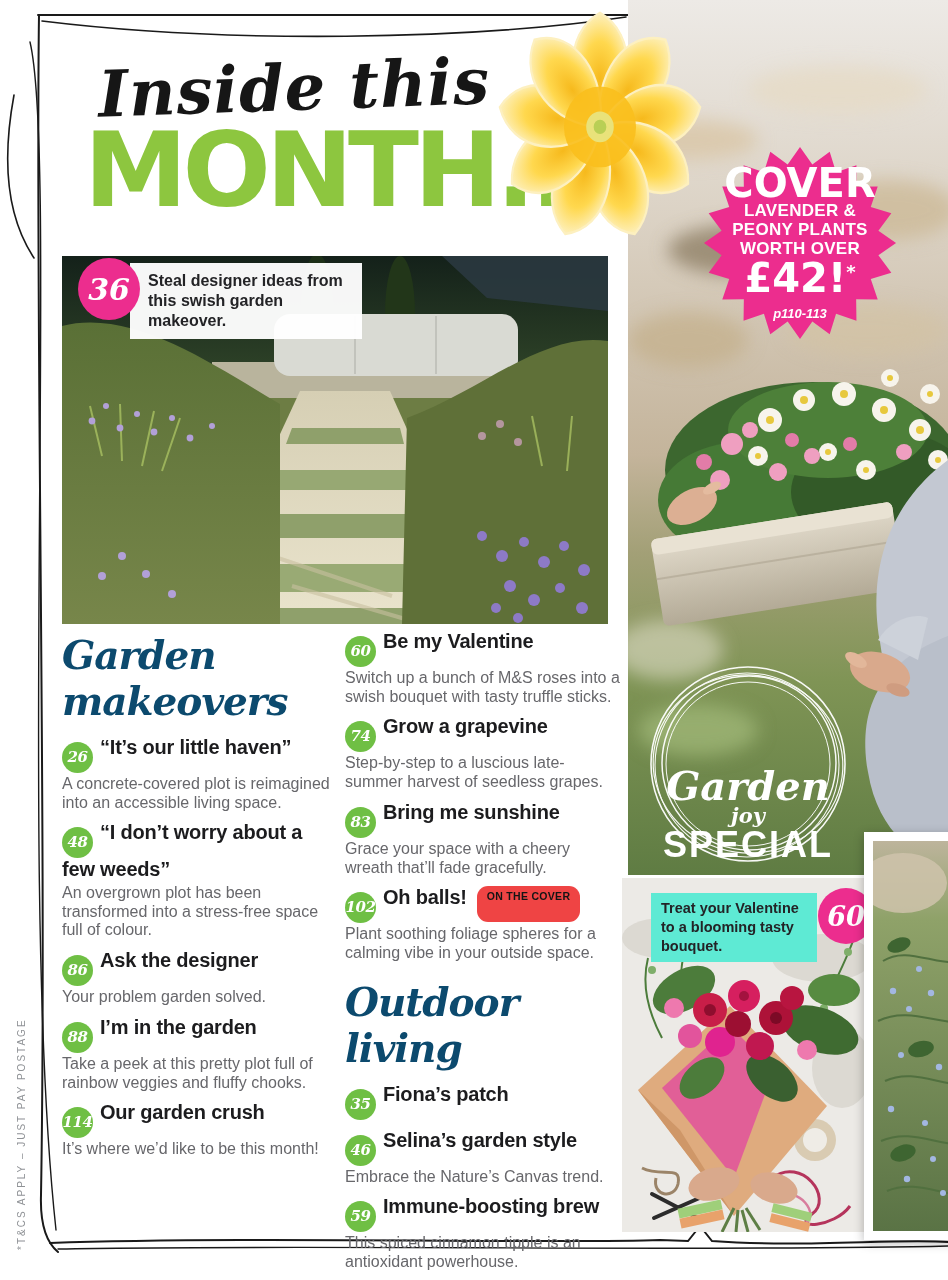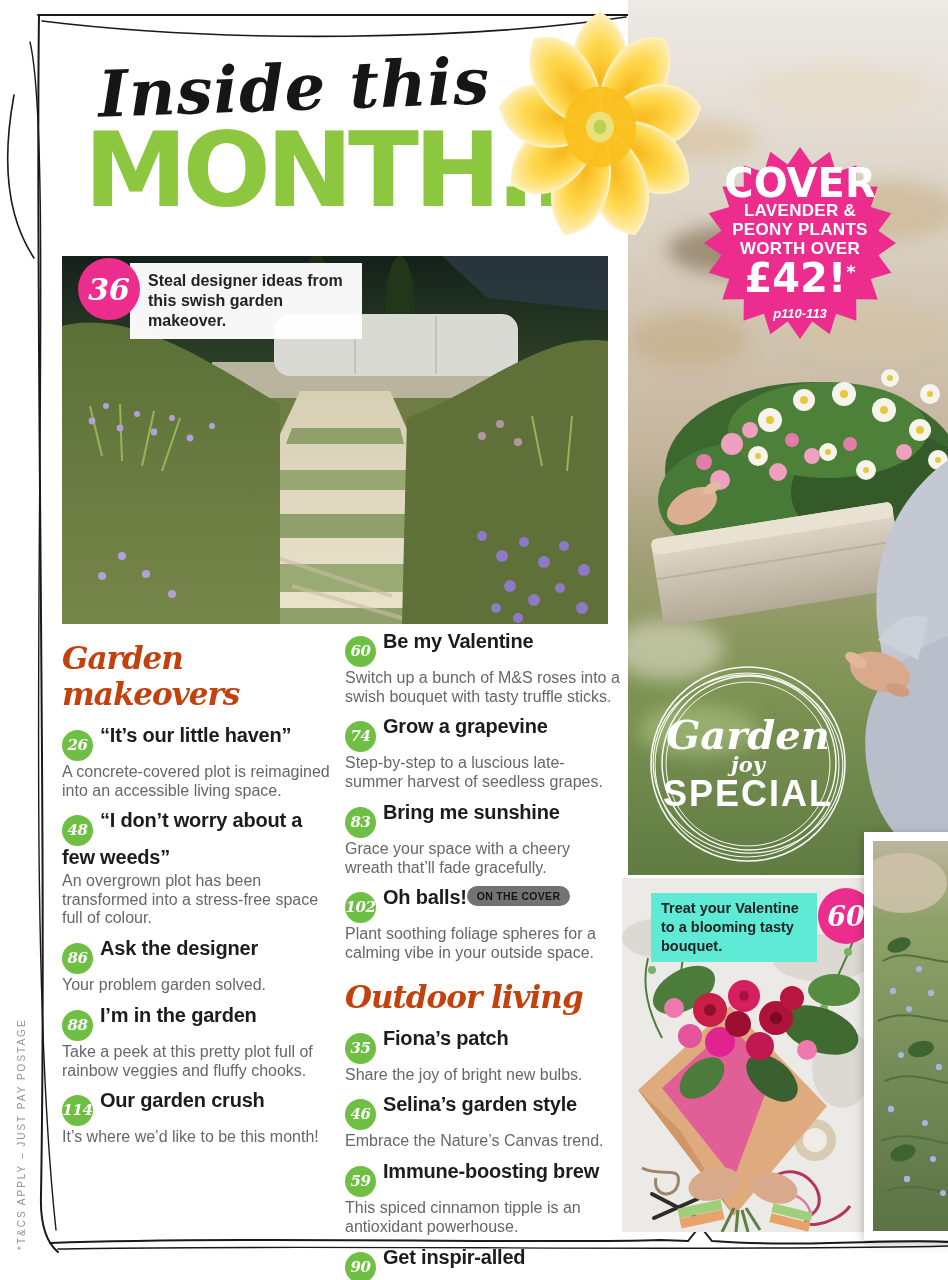--- a/index.html
+++ b/index.html
@@ -41,21 +41,21 @@
   .free-text { position:absolute; inset:0; display:flex; flex-direction:column; align-items:center; justify-content:center; color:#fff; text-align:center; z-index:2; }
   .free-title { font-family:"DejaVu Sans", sans-serif; font-weight:700; font-size:40px; line-height:.9; }
   .free-line  { font-weight:700; font-size:17px; line-height:1.12; letter-spacing:.3px; }
   .free-price { font-family:"DejaVu Sans", sans-serif; font-weight:700; font-size:40px; line-height:1; }
   .free-price sup { font-size:18px; vertical-align:14px; }
   .free-pages { font-style:italic; font-weight:700; font-size:13px; margin-top:8px; }
 
   
   .stamp { position:absolute; left:648px; top:664px; width:200px; height:200px; z-index:4; }
   .stamp svg { position:absolute; inset:0; }
-  .stamp-text { position:absolute; inset:0; display:flex; flex-direction:column; align-items:center; justify-content:center; color:#fff; text-align:center; }
+  .stamp-text { position:absolute; inset:0; display:flex; flex-direction:column; align-items:center; justify-content:flex-end; color:#fff; text-align:center; }
   .stamp-l1 { font-family:"DejaVu Serif", serif; font-style:italic; font-weight:700; font-size:40px; line-height:.95; }
   .stamp-l2 { font-family:"DejaVu Serif", serif; font-style:italic; font-weight:700; font-size:21px; line-height:1; }
   .stamp-l3 { font-family:"Liberation Sans", sans-serif; font-weight:700; font-size:36px; letter-spacing:2px; line-height:1.05; }
 
   
   .photo-hero { position:absolute; left:62px; top:256px; width:546px; height:368px; z-index:2; overflow:hidden; }
   .photo-hero svg { display:block; width:100%; height:100%; }
 
   .hero-caption { position:absolute; left:78px; top:258px; z-index:5; display:flex; align-items:flex-start; }
   .caption-circle {
@@ -67,35 +67,35 @@
     background:rgba(255,255,255,.96); margin-left:-10px; margin-top:5px; padding:8px 14px 8px 18px;
     font-weight:700; font-size:16px; line-height:1.25; color:#232326; width:232px; z-index:1;
   }
 
   
   .col { position:absolute; z-index:3; }
   .col-left { left:62px; top:632px; width:274px; }
   .col-mid  { left:345px; top:630px; width:276px; }
   .section-heading {
     font-family:"DejaVu Serif", serif; font-style:italic; font-weight:700;
-    font-size:31px; letter-spacing:-1px; color:#c2410c; margin:8px 0 12px;
+    font-size:39px; letter-spacing:-1px; color:#0c4a6e; margin:0 0 12px;
   }
   .section-heading.mt { margin-top:16px; }
   .item { margin-bottom:9px; }
   .item-title { font-weight:700; font-size:20px; line-height:1.18; color:#1c1c1e; letter-spacing:-.2px; }
   .num-circle {
     display:inline-block; width:31px; height:31px; border-radius:50%; background:#6fbf44; color:#fff;
     font-family:"DejaVu Serif", serif; font-style:italic; font-weight:700; font-size:15px;
     line-height:31px; text-align:center; margin-right:7px; vertical-align:-8px; letter-spacing:-.5px;
   }
   .item-desc { font-size:16px; line-height:1.17; color:#67676b; margin-top:2px; }
   .cover-pill {
-    display:inline-block; background:#737373; border-radius:11px; padding:4px 10px 3px;
+    display:inline-block; background:#ef4444; border-radius:11px; padding:4px 10px 19px;
     font-size:10.5px; font-weight:700; color:#141414; letter-spacing:.3px; vertical-align:4px;
-    margin-left:0; white-space:nowrap;
+    margin-left:10px; white-space:nowrap;
   }
 
   
   .photo-bouquet { position:absolute; left:622px; top:878px; width:246px; height:354px; z-index:2; overflow:hidden; }
   .photo-bouquet svg { display:block; width:100%; height:100%; }
   .bouquet-caption-box {
     position:absolute; left:29px; top:15px; width:166px; background:#5eead4; padding:6px 10px;
     font-weight:700; font-size:14.5px; line-height:1.3; color:#232326; z-index:2;
   }
   .bouquet-circle {
@@ -418,21 +418,20 @@
     </div>
     <div class="item">
       <div class="item-title"><span class="num-circle">102</span><span>Oh balls!</span><span class="cover-pill">ON THE COVER</span></div>
       <p class="item-desc">Plant soothing foliage spheres for a calming vibe in your outside space.</p>
     </div>
 
     <h2 class="section-heading mt">Outdoor living</h2>
 
     <div class="item">
       <div class="item-title"><span class="num-circle">35</span><span>Fiona’s patch</span></div>
-      <p class="item-desc">Share the joy of bright new bulbs.</p>
     </div>
     <div class="item">
       <div class="item-title"><span class="num-circle">46</span><span>Selina’s garden style</span></div>
       <p class="item-desc">Embrace the Nature’s Canvas trend.</p>
     </div>
     <div class="item">
       <div class="item-title"><span class="num-circle">59</span><span>Immune-boosting brew</span></div>
       <p class="item-desc">This spiced cinnamon tipple is an antioxidant powerhouse.</p>
     </div>
     <div class="item">

